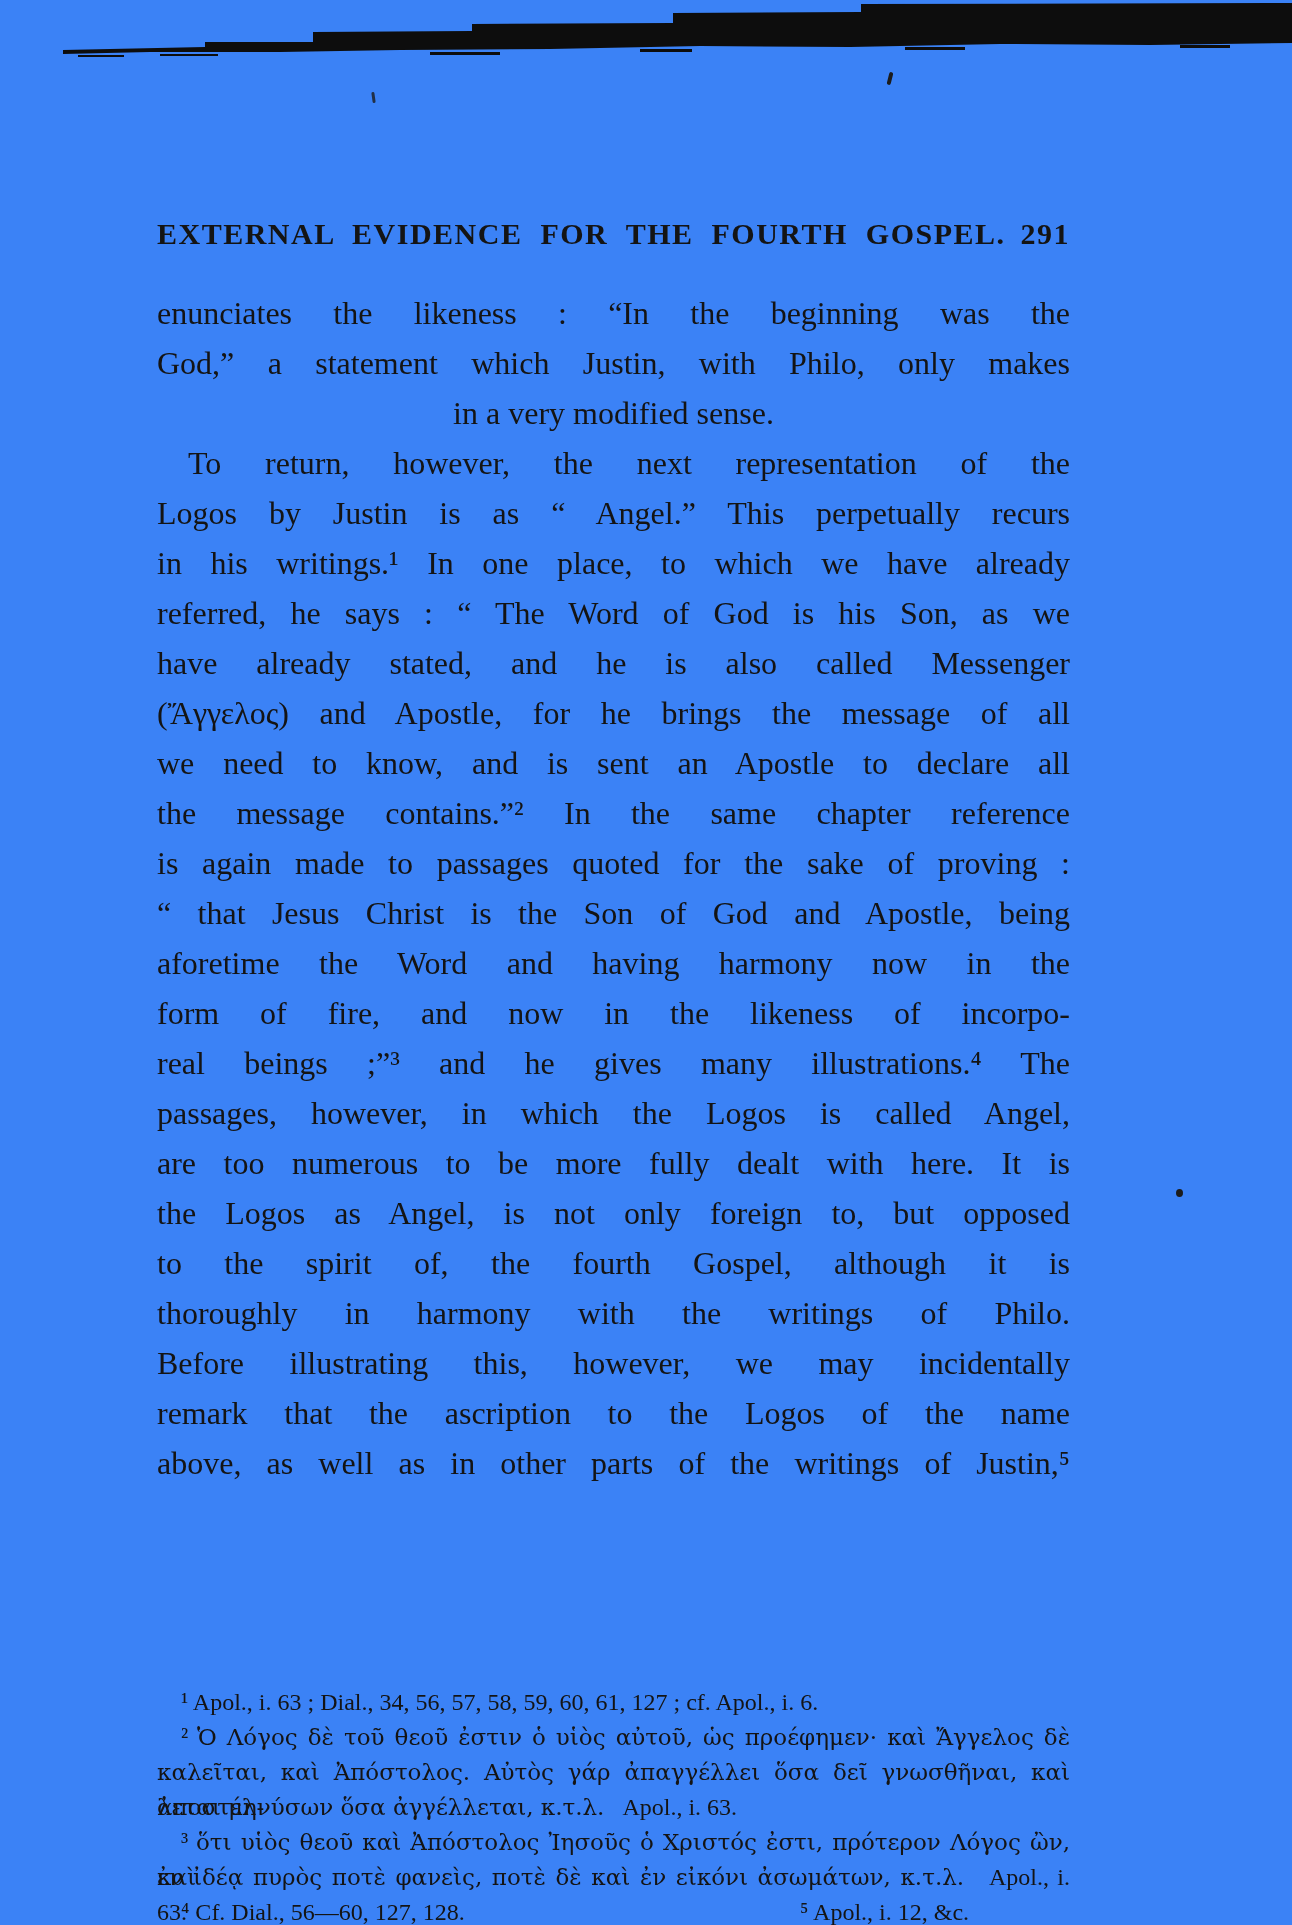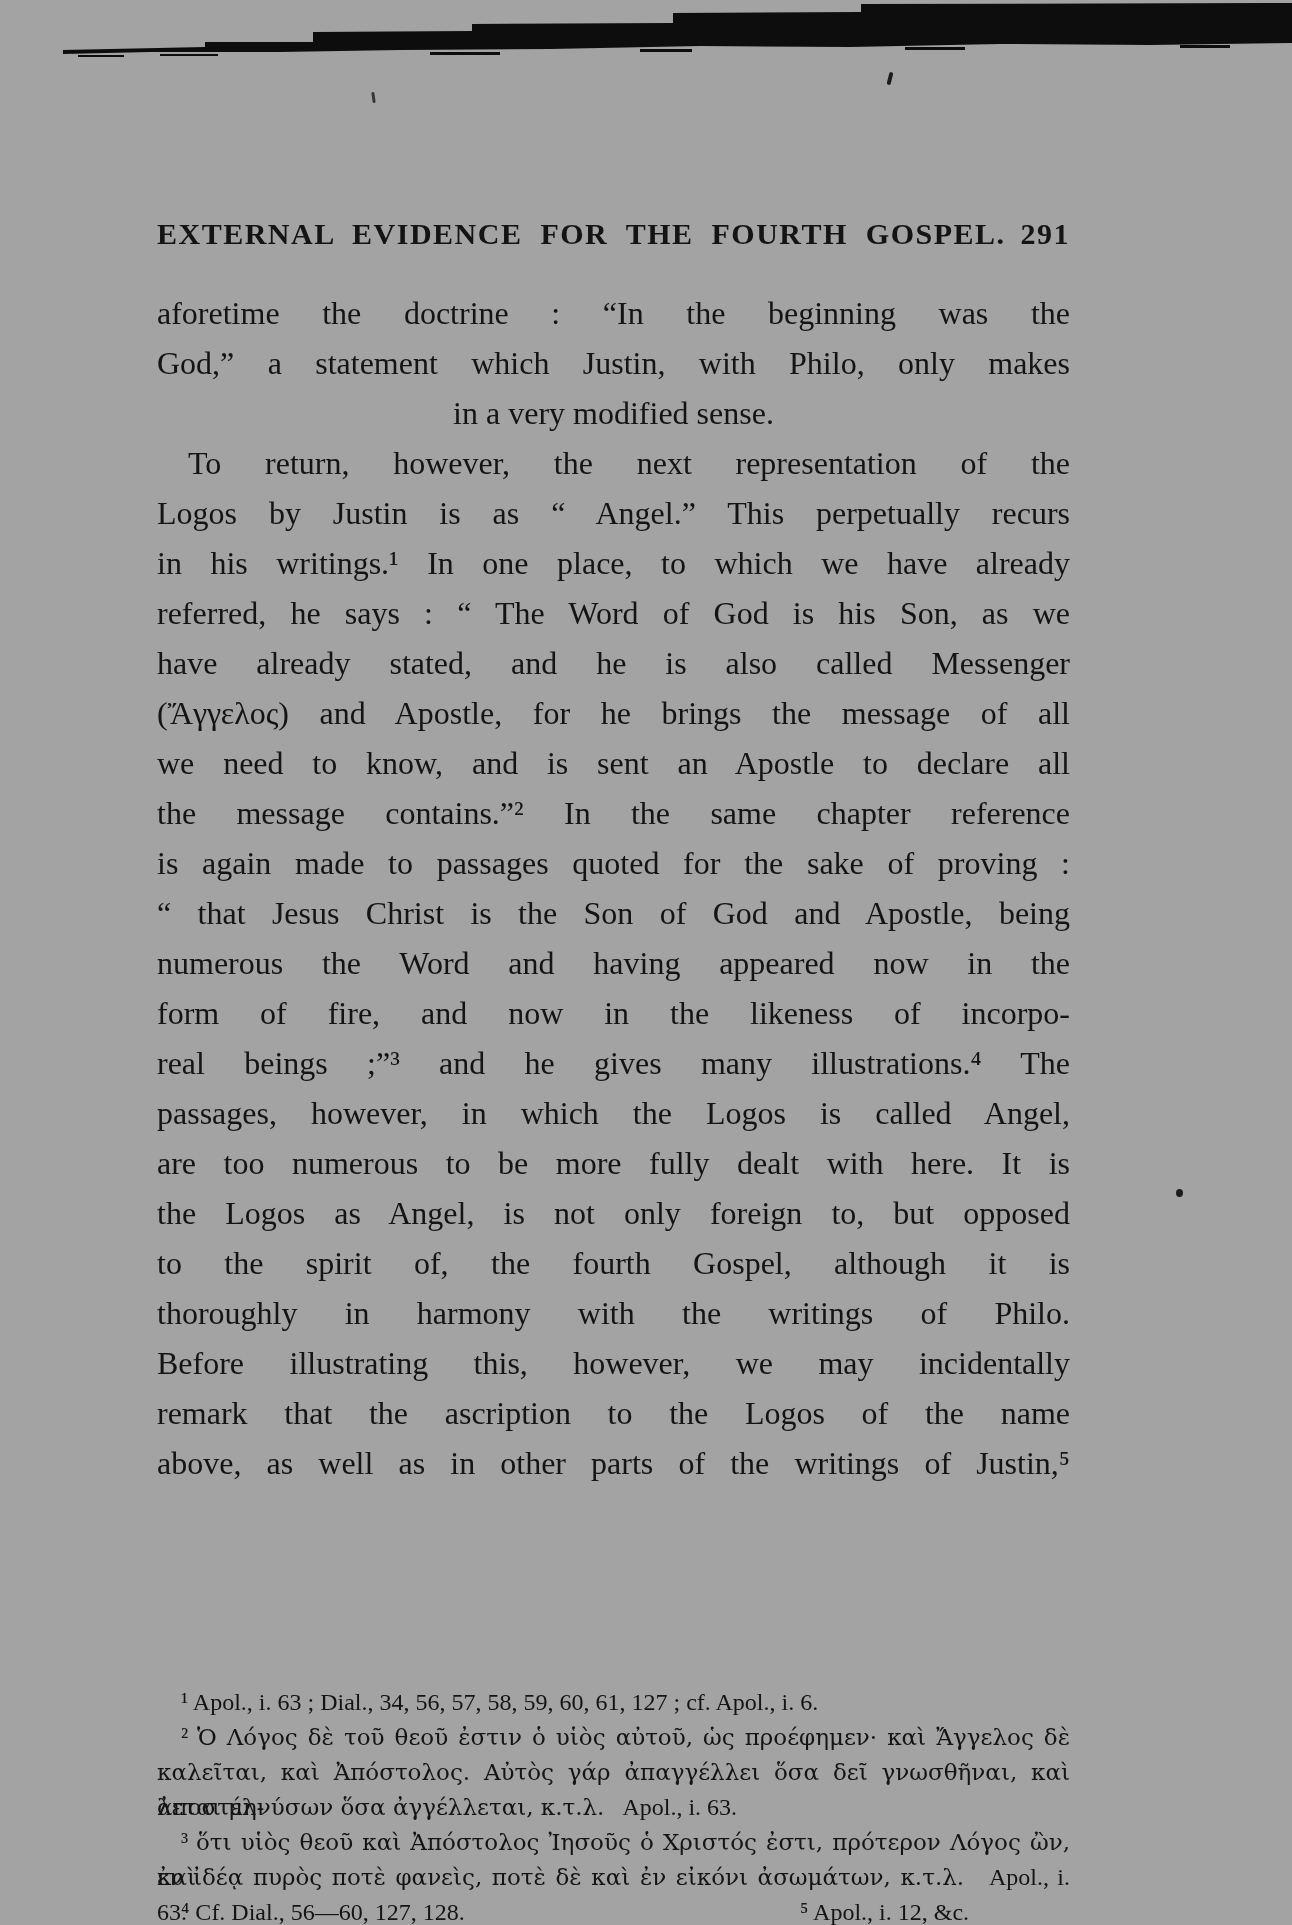--- a/index.html
+++ b/index.html
@@ -1,19 +1,19 @@
 <!DOCTYPE html>
 <html><head>
 <meta charset="utf-8">
 <style>
   html,body{margin:0;padding:0;background:#ffffff;}
   .page{
     position:relative;
     width:1292px;height:1925px;
-    background:#a3a3a3;
+    background:#3b82f6;
     overflow:hidden;
     font-family:"Liberation Serif","DejaVu Serif",serif;
     color:#141414;
   }
   
   .scan-band{position:absolute;left:0;top:0;}
   .speck{position:absolute;background:#1c1c1c;}
   .speck.s1{left:888px;top:72px;width:4px;height:13px;border-radius:2px;transform:rotate(14deg);}
   .speck.s2{left:1176px;top:1189px;width:7px;height:8px;border-radius:50%;}
   .speck.s3{left:372px;top:92px;width:3px;height:11px;border-radius:2px;transform:rotate(-8deg);opacity:.8;}
@@ -61,34 +61,34 @@
   <div class="speck s1"></div>
   <div class="speck s2"></div>
   <div class="speck s3"></div>
 
   <header class="running-head">
     <span class="rh-title">EXTERNAL EVIDENCE FOR THE FOURTH GOSPEL.</span>
     <span class="rh-page">291</span>
   </header>
 
   <main class="body-text" id="body-lines">
-      <div class="line">aforetime the doctrine : “In the beginning was the</div>
+      <div class="line">enunciates the likeness : “In the beginning was the</div>
       <div class="line">God,” a statement which Justin, with Philo, only makes</div>
       <div class="line noj">in a very modified sense.</div>
       <div class="line ind">To return, however, the next representation of the</div>
       <div class="line">Logos by Justin is as “ Angel.”  This perpetually recurs</div>
       <div class="line">in his writings.¹  In one place, to which we have already</div>
       <div class="line">referred, he says : “ The Word of God is his Son, as we</div>
       <div class="line">have already stated, and he is also called Messenger</div>
       <div class="line">(Ἄγγελος) and Apostle, for he brings the message of all</div>
       <div class="line">we need to know, and is sent an Apostle to declare all</div>
       <div class="line">the message contains.”²  In the same chapter reference</div>
       <div class="line">is again made to passages quoted for the sake of proving :</div>
       <div class="line">“ that Jesus Christ is the Son of God and Apostle, being</div>
-      <div class="line">numerous the Word and having appeared now in the</div>
+      <div class="line">aforetime the Word and having harmony now in the</div>
       <div class="line">form of fire, and now in the likeness of incorpo-</div>
       <div class="line">real beings ;”³ and he gives many illustrations.⁴  The</div>
       <div class="line">passages, however, in which the Logos is called Angel,</div>
       <div class="line">are too numerous to be more fully dealt with here.  It is</div>
       <div class="line">the Logos as Angel, is not only foreign to, but opposed</div>
       <div class="line">to the spirit of, the fourth Gospel, although it is</div>
       <div class="line">thoroughly in harmony with the writings of Philo.</div>
       <div class="line">Before illustrating this, however, we may incidentally</div>
       <div class="line">remark that the ascription to the Logos of the name</div>
       <div class="line">above, as well as in other parts of the writings of Justin,⁵</div>

